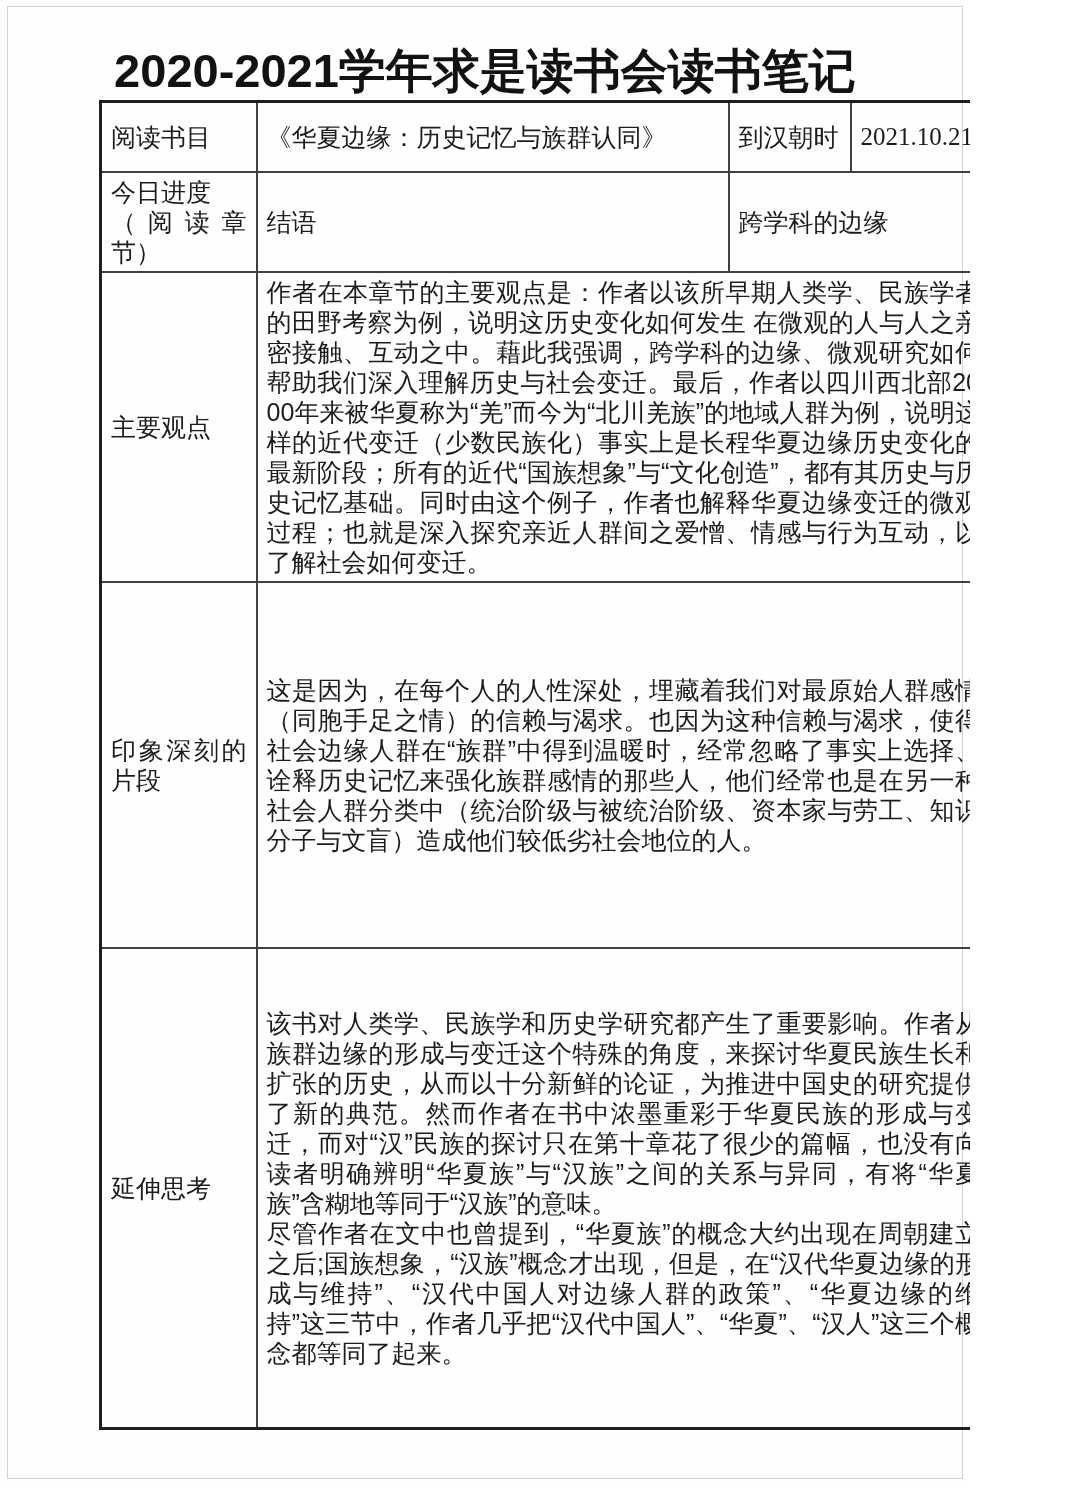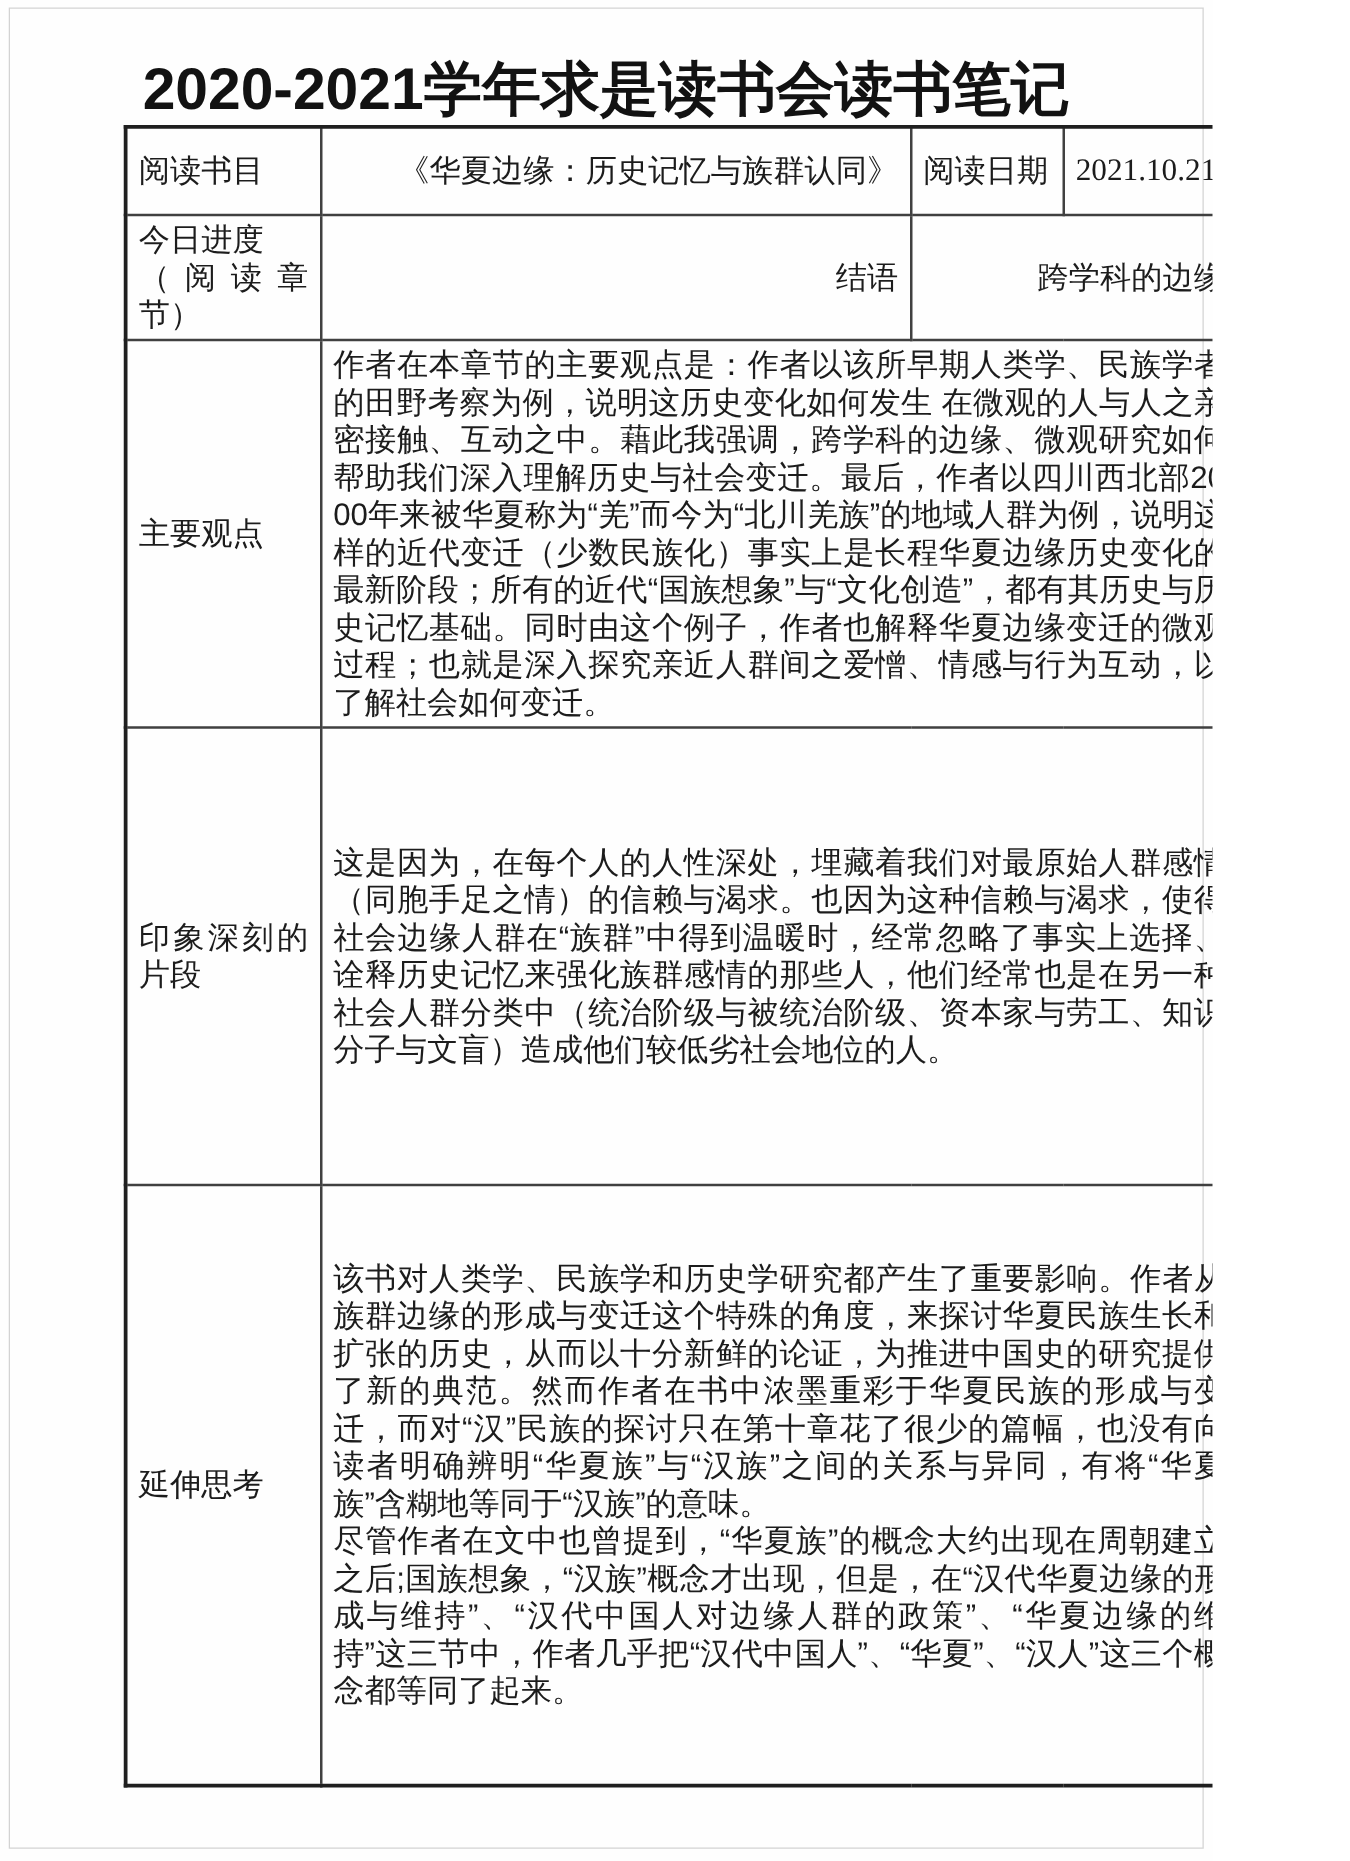--- a/index.html
+++ b/index.html
@@ -59,21 +59,21 @@
   td.label-cell {
     text-align: justify;
   }
   td.pre {
     white-space: pre-line;
     vertical-align: top;
     padding-top: 2px;
     border-radius: 26px;
   }
   td.center-cell {
-    text-align: right;
+    text-align: left;
   }
   td.date-cell {
     font-family: "Liberation Serif", serif;
     font-size: 26px;
     text-align: left;
   }
   td.content-cell {
     text-align: justify;
     padding: 3px 12px 3px 11px;
   }
@@ -99,21 +99,21 @@
       <col style="width:156px">
       <col style="width:472px">
       <col style="width:122px">
       <col style="width:140px">
     </colgroup>
 
     <tbody>
         <tr class="r1">
       <td class="label-cell">阅读书目</td>
       <td class="center-cell">《华夏边缘：历史记忆与族群认同》</td>
-      <td class="label-cell">阅读日期</td>
+      <td class="label-cell">到汉朝时</td>
       <td class="date-cell">2021.10.21</td>
     </tr>
 
     <tr class="r2">
       <td class="label-cell pre">今日进度
 （阅读章节）</td>
       <td class="center-cell">结语</td>
       <td class="center-cell" colspan="2">跨学科的边缘</td>
     </tr>
 

